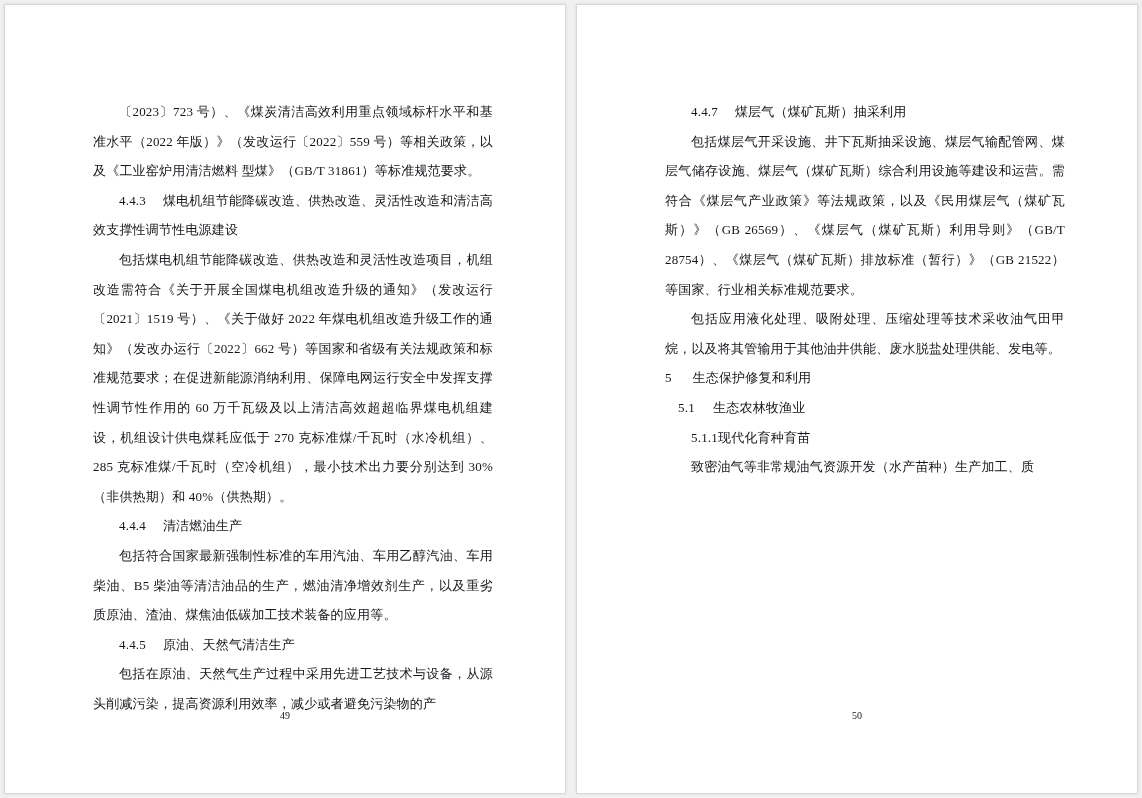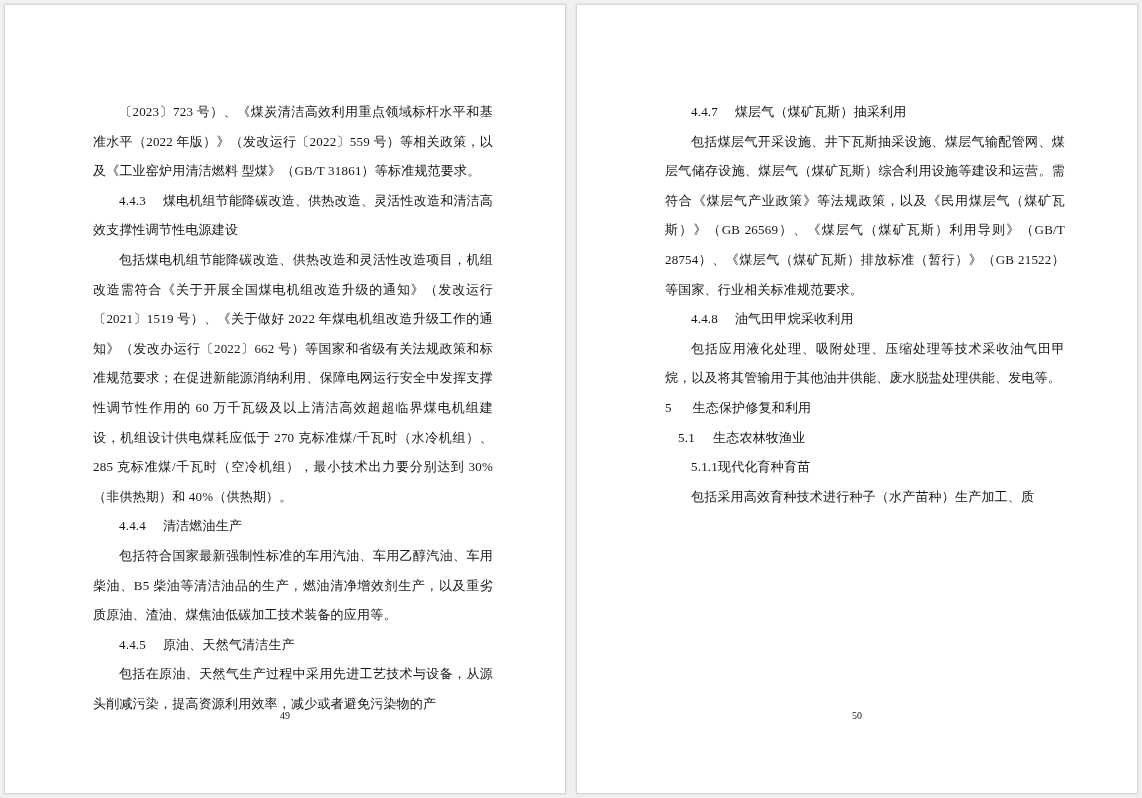--- a/index.html
+++ b/index.html
@@ -101,23 +101,22 @@
       <p class="heading"><span class="num">4.4.5</span><span class="gap"></span><span>原油、天然气清洁生产</span></p>
       <p class="indent">包括在原油、天然气生产过程中采用先进工艺技术与设备，从源头削减污染，提高资源利用效率，减少或者避免污染物的产</p>
     </div>
     <div class="page-number">49</div>
   </div>
 
   <div class="page">
     <div class="page-body">
       <p class="heading"><span class="num">4.4.7</span><span class="gap"></span><span>煤层气（煤矿瓦斯）抽采利用</span></p>
       <p class="indent">包括煤层气开采设施、井下瓦斯抽采设施、煤层气输配管网、煤层气储存设施、煤层气（煤矿瓦斯）综合利用设施等建设和运营。需符合《煤层气产业政策》等法规政策，以及《民用煤层气（煤矿瓦斯）》（GB 26569）、《煤层气（煤矿瓦斯）利用导则》（GB/T 28754）、《煤层气（煤矿瓦斯）排放标准（暂行）》（GB 21522）等国家、行业相关标准规范要求。</p>
-      <p class="heading"><span class="num">4.4.8</span><span class="gap"></span><span>油气田甲烷采收利用</span></p>
       <p class="indent">包括应用液化处理、吸附处理、压缩处理等技术采收油气田甲烷，以及将其管输用于其他油井供能、废水脱盐处理供能、发电等。</p>
       <p class="sec-heading"><span class="num">5</span><span class="gap"></span><span>生态保护修复和利用</span></p>
       <p class="lvl2-heading"><span class="num">5.1</span><span class="gap"></span><span>生态农林牧渔业</span></p>
       <p class="lvl3-heading"><span class="num">5.1.1</span><span class="gap"></span><span>现代化育种育苗</span></p>
-      <p class="indent">包括采用高效育种技术进行种子（水产苗种）生产加工、质</p>
+      <p class="indent">致密油气等非常规油气资源开发（水产苗种）生产加工、质</p>
     </div>
     <div class="page-number">50</div>
   </div>
 
 </div>
 
 </body></html>

